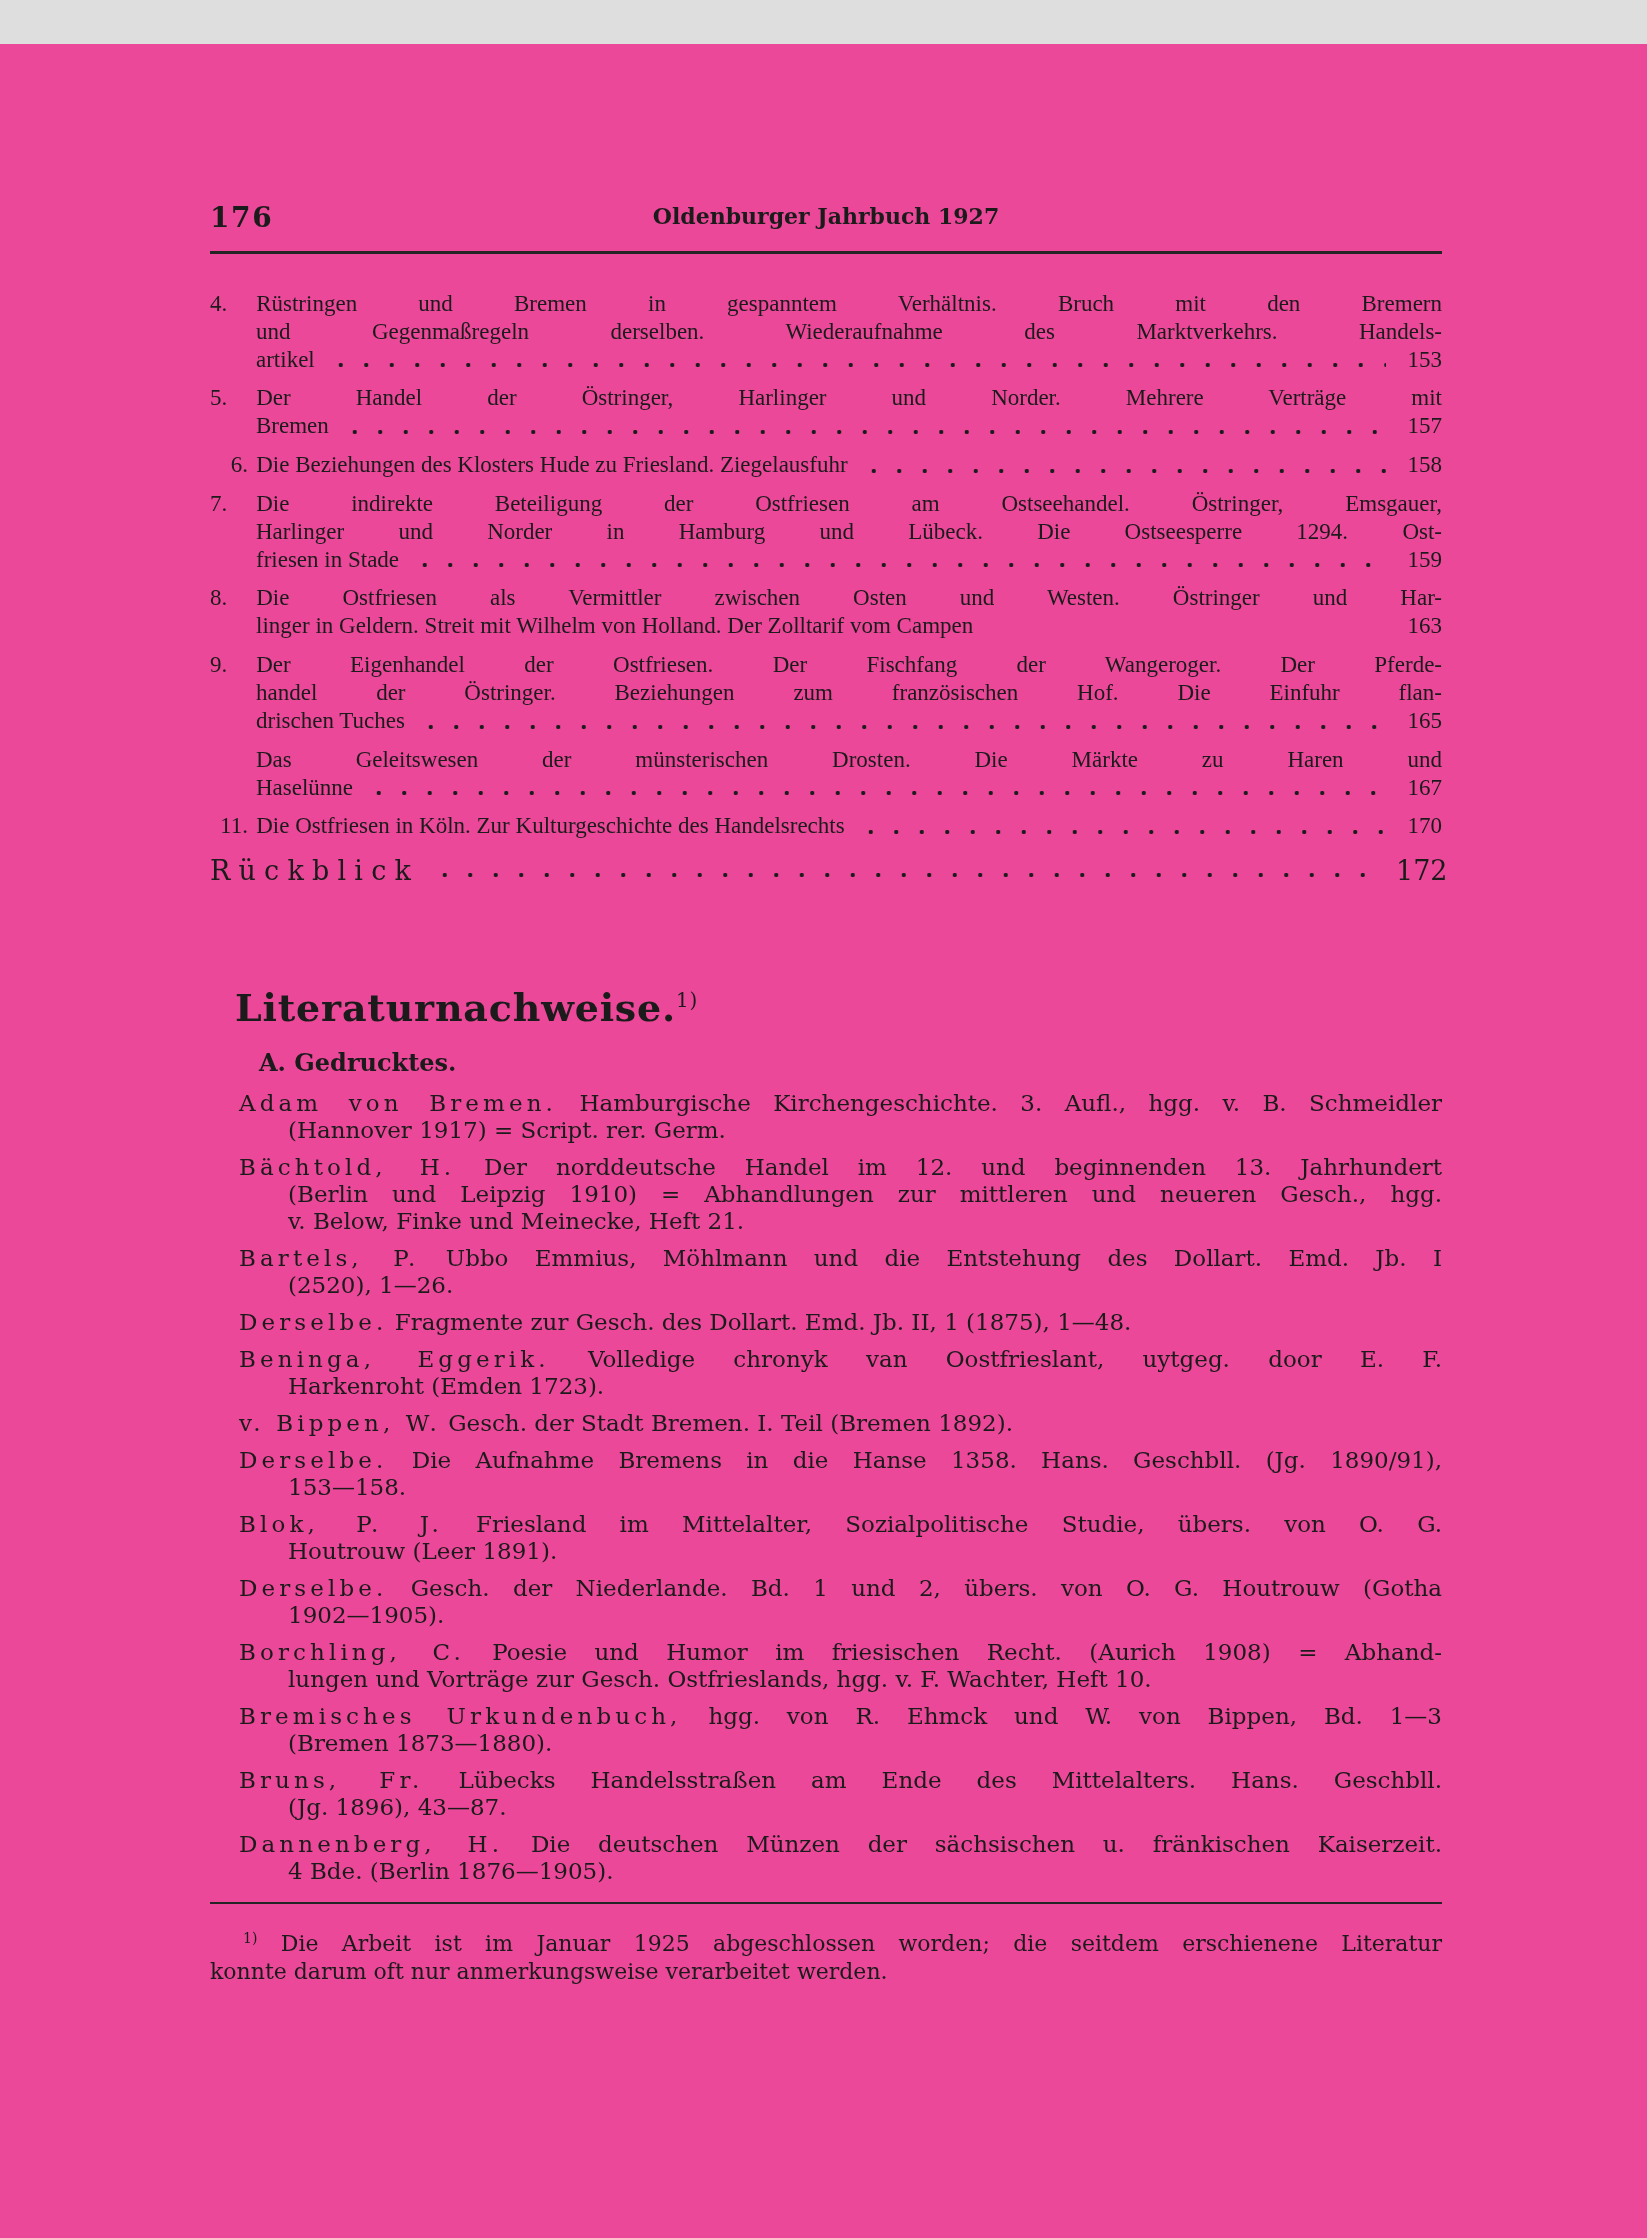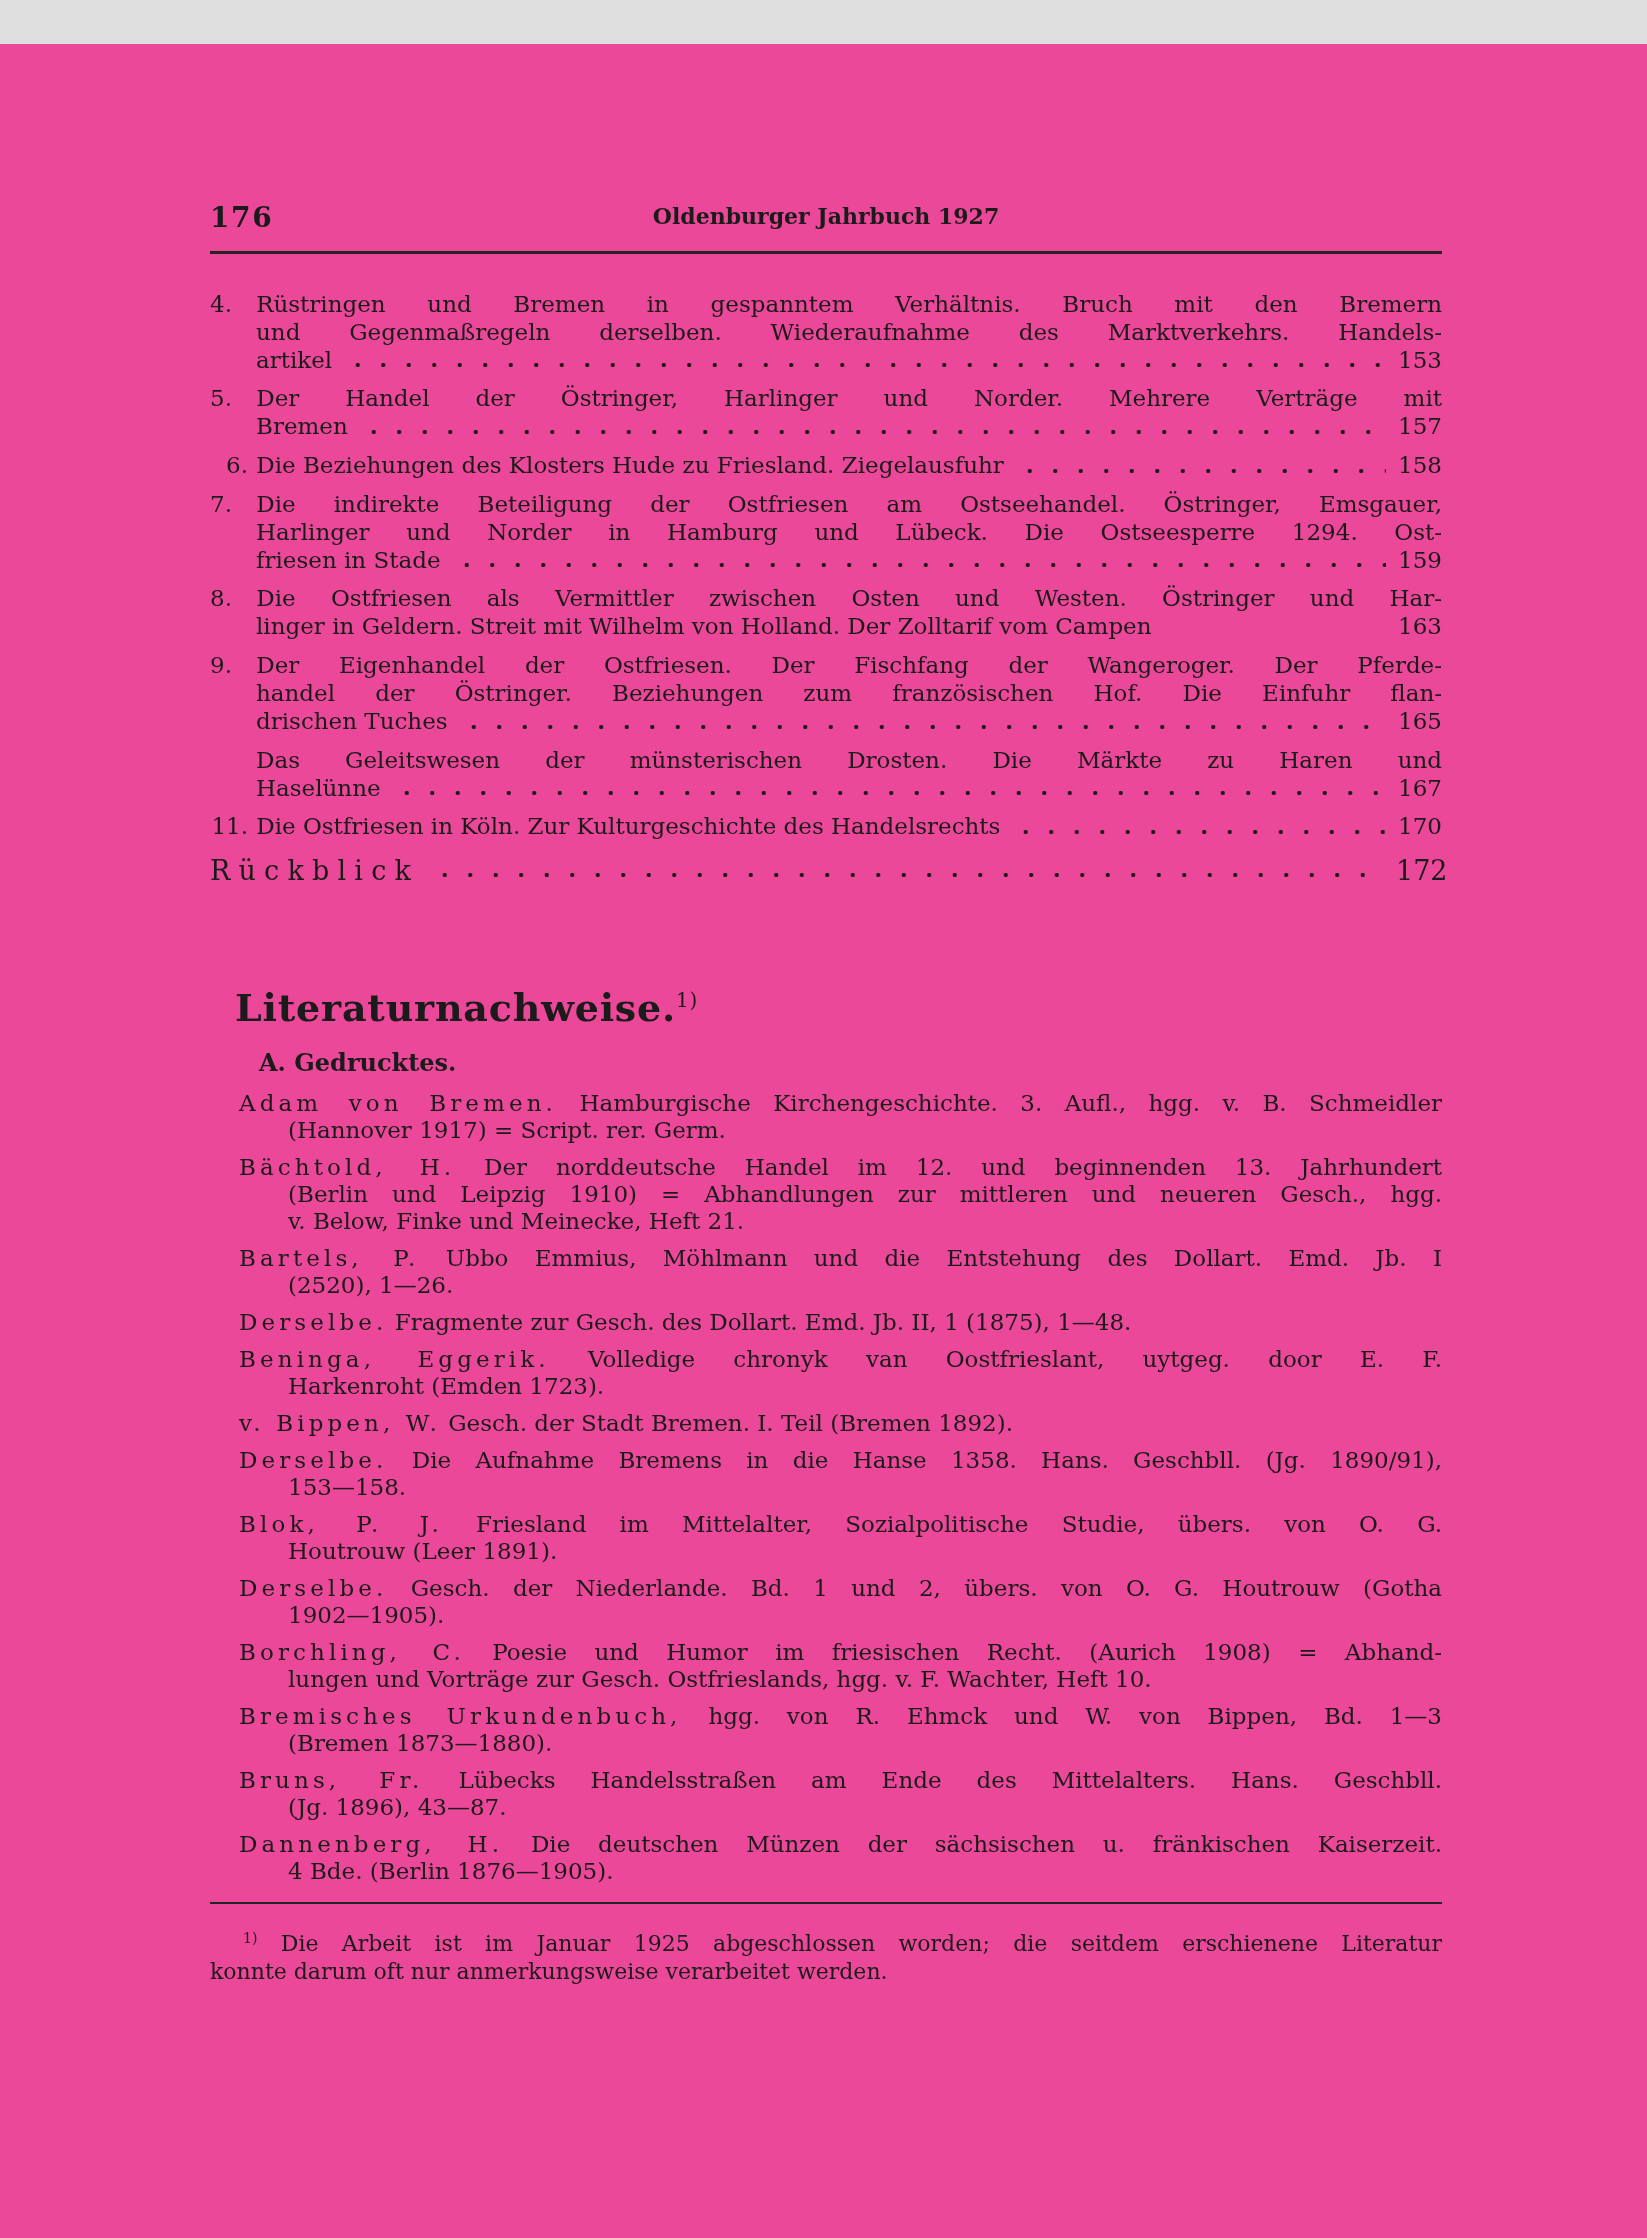--- a/index.html
+++ b/index.html
@@ -11,21 +11,21 @@
 
   
   .header-row{position:relative;height:38px;}
   .page-num{position:absolute;left:0;top:0;font-size:28px;font-weight:700;letter-spacing:1.6px;}
   .journal-title{position:absolute;left:0;right:0;top:1.6px;text-align:center;font-size:22px;font-weight:700;}
   .header-rule{margin-top:11.5px;border-top:3.3px solid #242424;}
 
   
   .toc{margin-top:36px;font-size:23px;}
   .toc-entry{margin-bottom:10.7px;}
-  .toc-line{line-height:28px;}
+  .toc-line{line-height:28px;font-family:Liberation Serif, serif;}
   .fill{text-align:justify;text-align-last:justify;}
   .cont{padding-left:46px;}
   .flexrow{display:flex;align-items:baseline;}
   .toc-num{flex:none;display:inline-block;width:38px;text-align:right;margin-right:8.2px;}
   .flexrow .toc-text{flex:none;}
   .leader{
     flex:1 1 auto;align-self:stretch;margin:0 10px 0 13px;
     background-image:radial-gradient(circle, #1b1b1b 1.8px, rgba(0,0,0,0) 2.5px);
     background-size:25.5px 8.2px;background-repeat:repeat-x;background-position:left 15.7px;
   }

